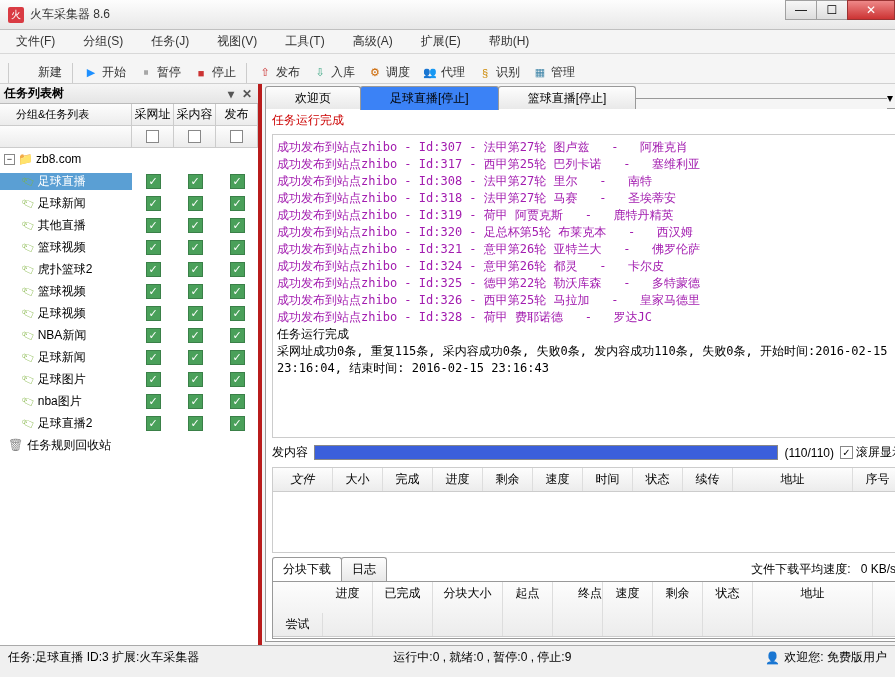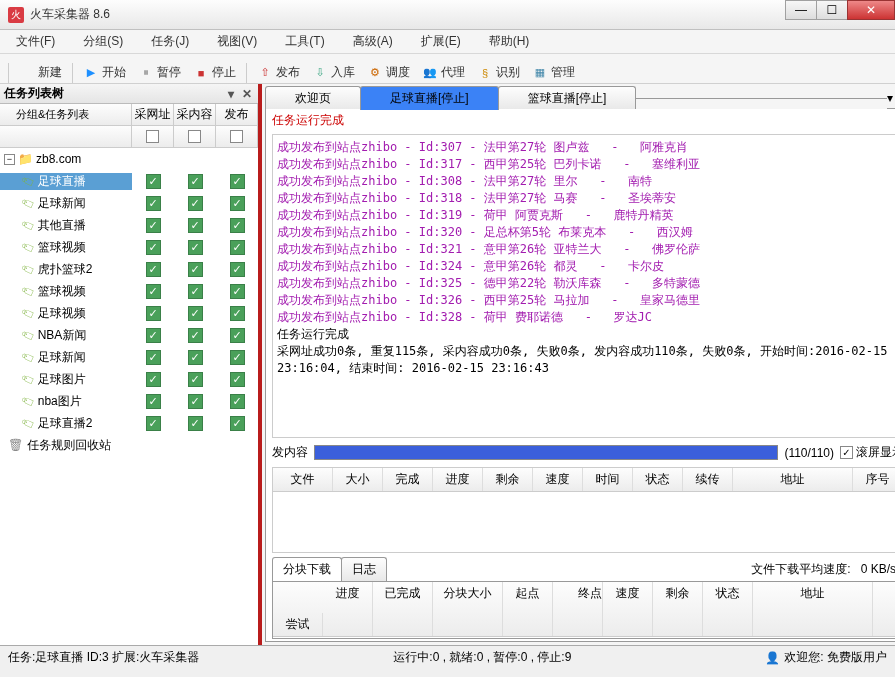--- a/index.html
+++ b/index.html
@@ -416,21 +416,21 @@
         <span>发内容</span>
         <div class="progress-bar"></div>
         <span>(110/110)</span>
         <div class="scroll-cb">
           <div class="scb">✓</div>
           <span>滚屏显示</span>
         </div>
       </div>
       <div class="mid-table">
         <div class="mt-head" id="mt-head">
-            <div class="mth" style="width: 60px;">文件</div>
+            <div class="mth" style="width: 60px; font-style: italic;">文件</div>
             <div class="mth" style="width: 50px;">大小</div>
             <div class="mth" style="width: 50px;">完成</div>
             <div class="mth" style="width: 50px;">进度</div>
             <div class="mth" style="width: 50px;">剩余</div>
             <div class="mth" style="width: 50px;">速度</div>
             <div class="mth" style="width: 50px;">时间</div>
             <div class="mth" style="width: 50px;">状态</div>
             <div class="mth" style="width: 50px;">续传</div>
             <div class="mth" style="width: 120px;">地址</div>
             <div class="mth" style="width: 50px;">序号</div>

